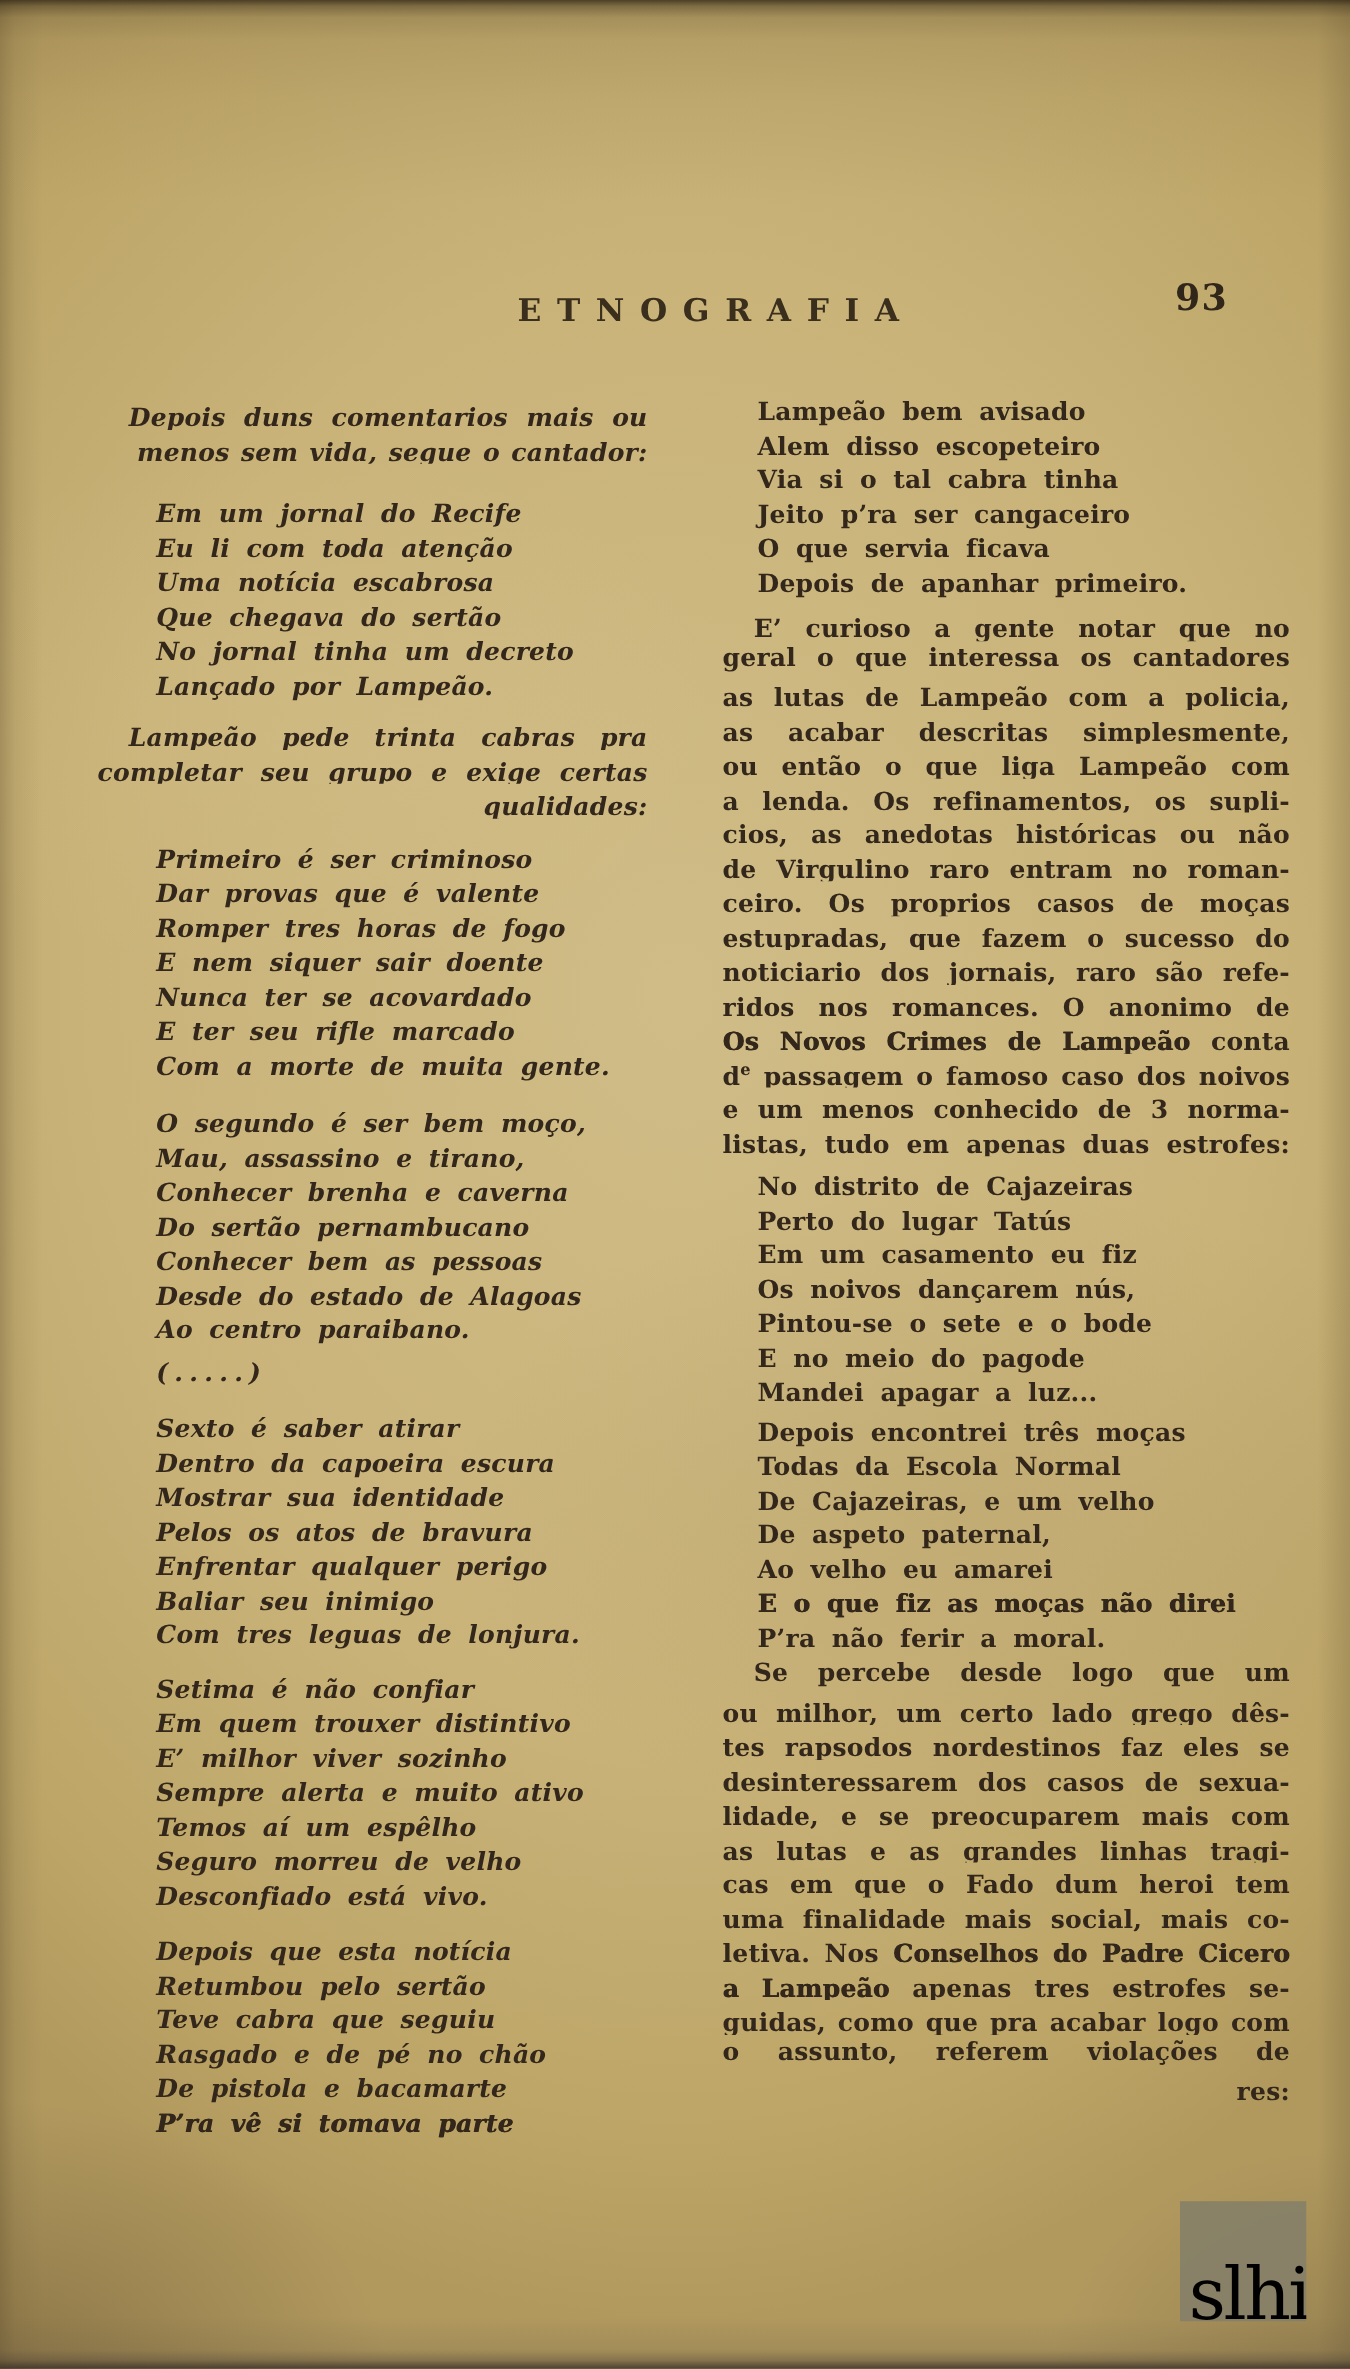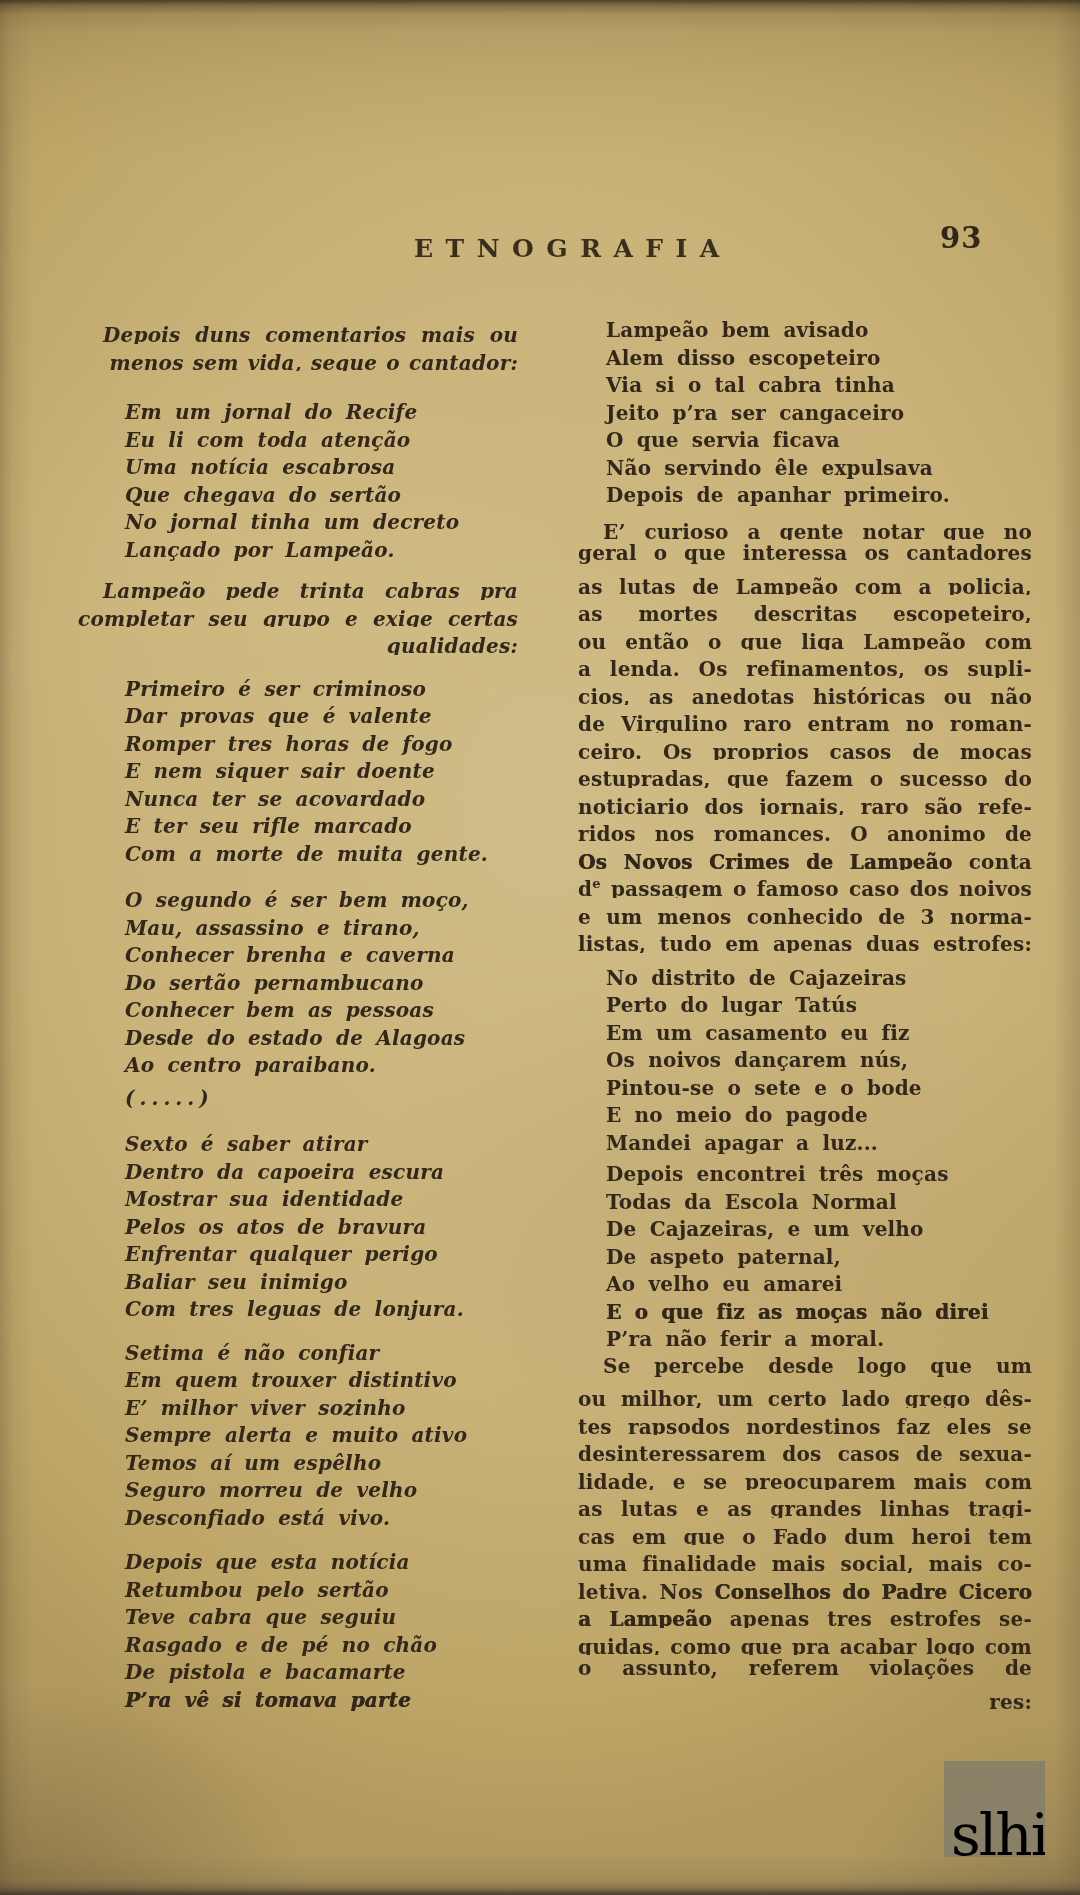--- a/index.html
+++ b/index.html
@@ -185,29 +185,28 @@
 </div>
 
 <div id="right-col" class="col">
 
   <div class="verse-r" style="margin-bottom:9px">
       <div class="vline"><span>Lampeão bem avisado</span><span class="b"></span><span class="sup"></span><span></span></div>
       <div class="vline"><span>Alem disso escopeteiro</span><span class="b"></span><span class="sup"></span><span></span></div>
       <div class="vline"><span>Via si o tal cabra tinha</span><span class="b"></span><span class="sup"></span><span></span></div>
       <div class="vline"><span>Jeito p’ra ser cangaceiro</span><span class="b"></span><span class="sup"></span><span></span></div>
       <div class="vline"><span>O que servia ficava</span><span class="b"></span><span class="sup"></span><span></span></div>
-      <div class="vline"><span>Não servindo êle expulsava</span><span class="b"></span><span class="sup"></span><span></span></div>
       <div class="vline"><span>Depois de apanhar primeiro.</span><span class="b"></span><span class="sup"></span><span></span></div>
     </div>
 
   <div class="para" style="margin-bottom:6px">
       <div class="jline"><span>E’ curioso a gente notar que no</span><span class="b"></span><span class="sup"></span><span></span></div>
       <div class="jline"><span>geral o que interessa os cantadores são</span><span class="b"></span><span class="sup"></span><span></span></div>
       <div class="jline"><span>as lutas de Lampeão com a policia,</span><span class="b"></span><span class="sup"></span><span></span></div>
-      <div class="jline"><span>as mortes descritas escopeteiro,</span><span class="b"></span><span class="sup"></span><span></span></div>
+      <div class="jline"><span>as acabar descritas simplesmente,</span><span class="b"></span><span class="sup"></span><span></span></div>
       <div class="jline"><span>ou então o que liga Lampeão com</span><span class="b"></span><span class="sup"></span><span></span></div>
       <div class="jline"><span>a lenda. Os refinamentos, os supli-</span><span class="b"></span><span class="sup"></span><span></span></div>
       <div class="jline"><span>cios, as anedotas históricas ou não</span><span class="b"></span><span class="sup"></span><span></span></div>
       <div class="jline"><span>de Virgulino raro entram no roman-</span><span class="b"></span><span class="sup"></span><span></span></div>
       <div class="jline"><span>ceiro. Os proprios casos de moças</span><span class="b"></span><span class="sup"></span><span></span></div>
       <div class="jline"><span>estupradas, que fazem o sucesso do</span><span class="b"></span><span class="sup"></span><span></span></div>
       <div class="jline"><span>noticiario dos jornais, raro são refe-</span><span class="b"></span><span class="sup"></span><span></span></div>
       <div class="jline"><span>ridos nos romances. O anonimo de</span><span class="b"></span><span class="sup"></span><span></span></div>
       <div class="jline"><span></span><span class="b">Os Novos Crimes de Lampeão</span><span class="sup"></span><span> conta</span></div>
       <div class="jline"><span>d</span><span class="b"></span><span class="sup">e</span><span> passagem o famoso caso dos noivos</span></div>

